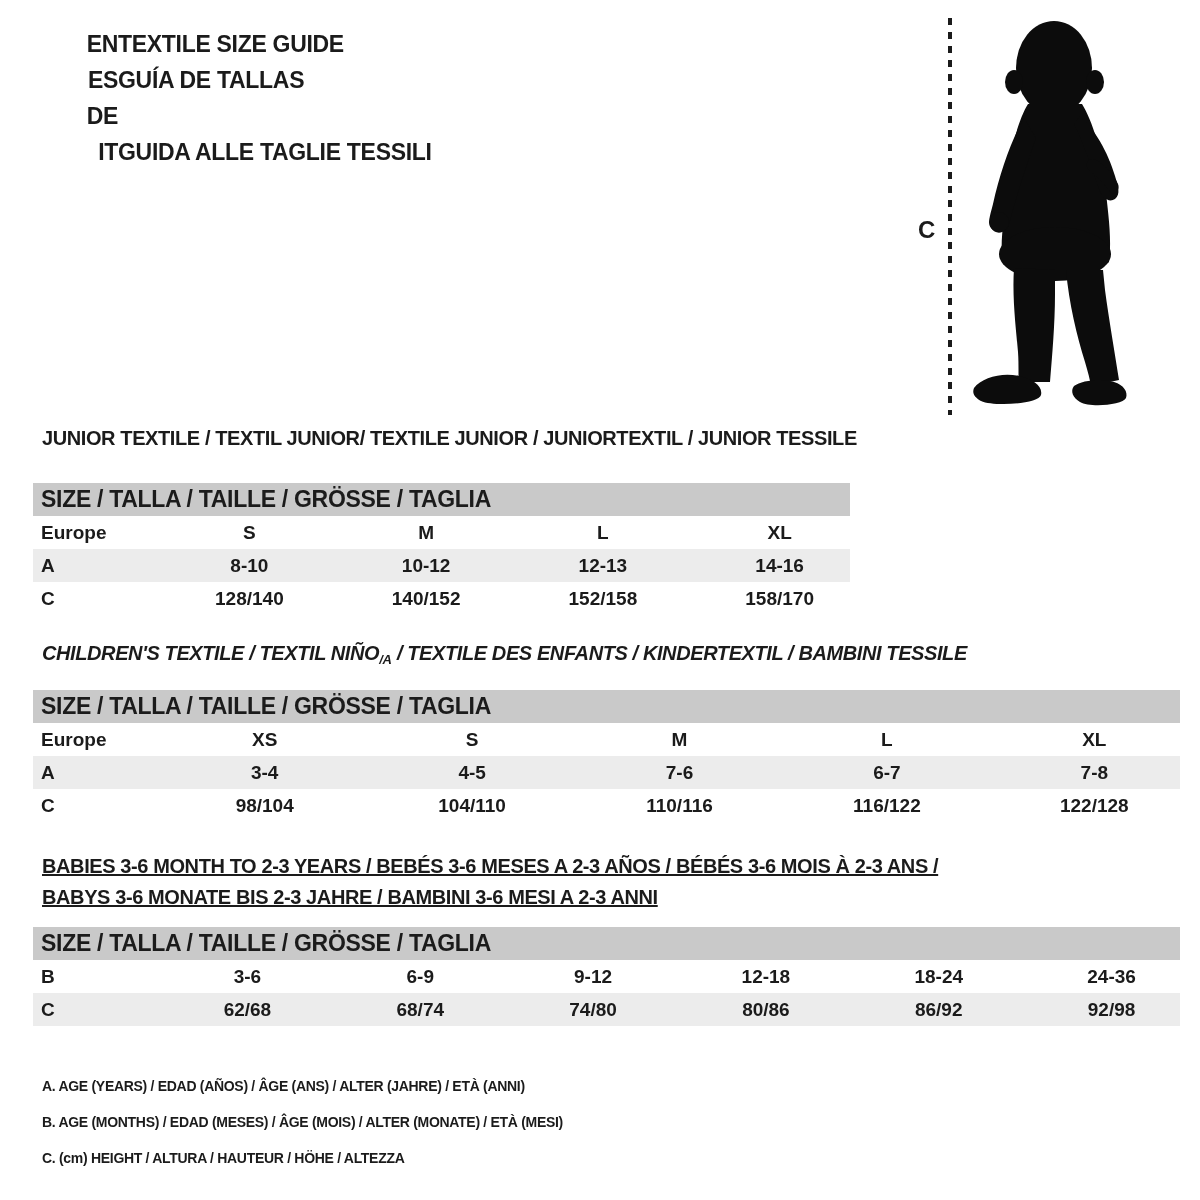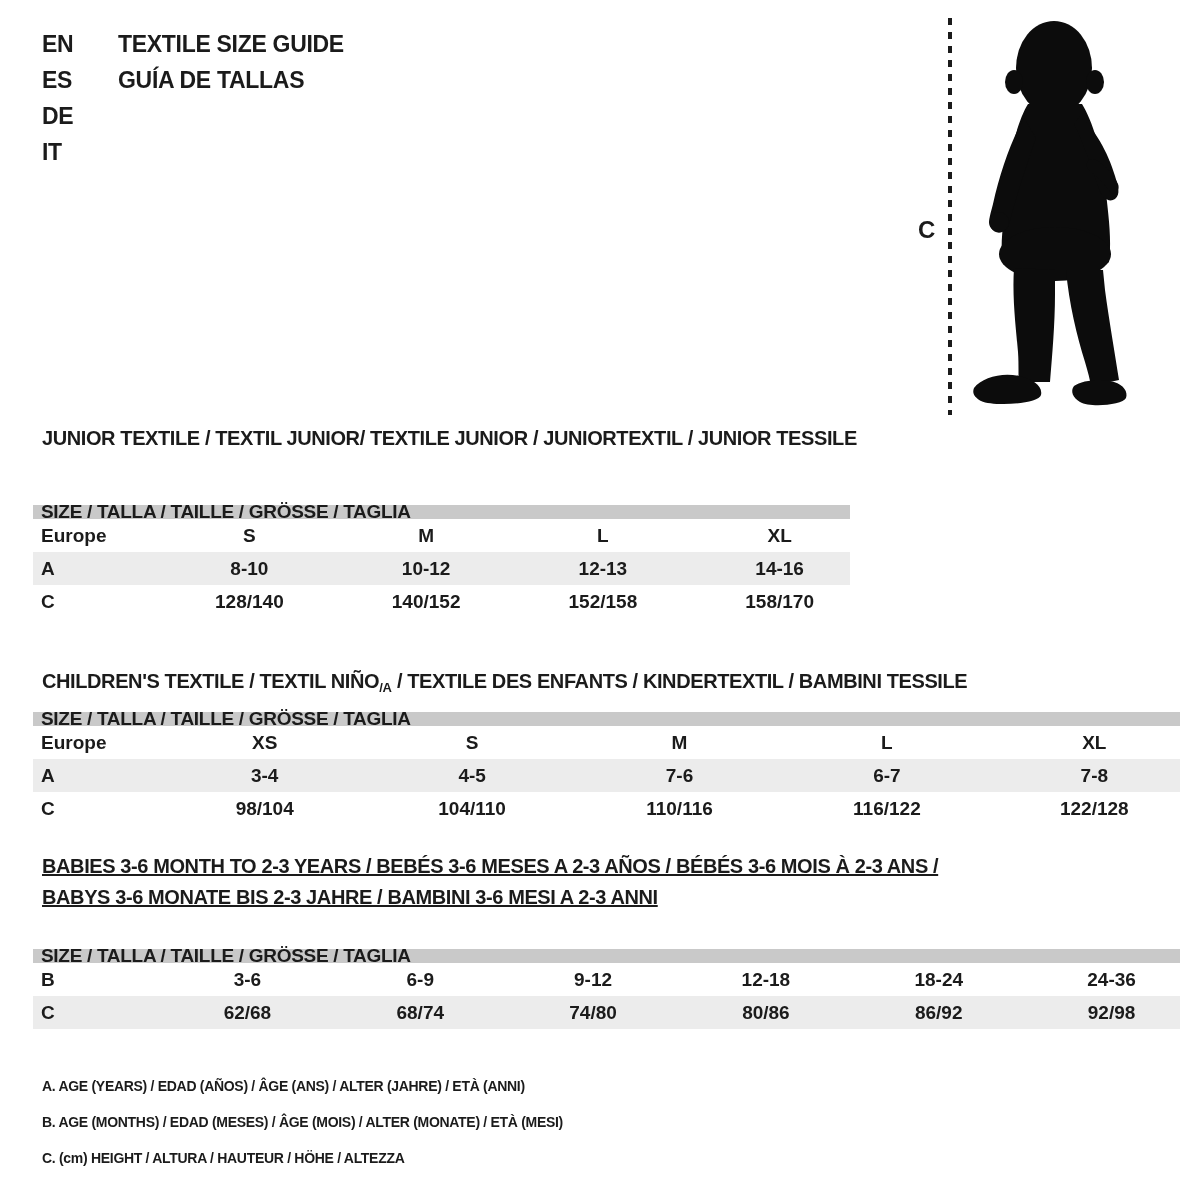--- a/index.html
+++ b/index.html
@@ -5,47 +5,47 @@
   html, body { margin:0; padding:0; }
   body {
     width:1200px; height:1200px; background:#ffffff;
     font-family:"Liberation Sans", sans-serif;
     font-weight:bold; color:#1b1b1b;
     -webkit-font-smoothing:antialiased;
   }
   .page { position:relative; width:1200px; height:1200px; overflow:hidden; background:#ffffff; }
 
   
-  .lang-header { position:absolute; left:42px; top:26px; }
+  .lang-header { position:absolute; left:42px; top:26px;text-align:right; }
   .lang-row { display:flex; height:36px; align-items:center; font-size:23px; letter-spacing:-0.3px; white-space:nowrap; }
   .lang-code { width:76px; flex:0 0 76px; }
 
   
   .measure-line {
     position:absolute; left:948px; top:18px; width:4px; height:397px;
     background:repeating-linear-gradient(to bottom, #1b1b1b 0 7px, transparent 7px 14px);
   }
   .measure-label { position:absolute; left:918px; top:216px; font-size:24px; }
   .silhouette { position:absolute; left:962px; top:16px; width:178px; height:400px; }
 
   
   .tbl-title { position:absolute; left:42px; font-size:20px; letter-spacing:-0.4px; white-space:nowrap; line-height:21px; }
   #junior-title   { top:428px; }
-  #children-title { top:671px; }
+  #children-title { top:643px;font-style:italic; }
   #babies-title   { top:851px; line-height:31px;text-decoration:underline; }
   .title-sub { font-size:13px; vertical-align:-4px; letter-spacing:-0.2px; }
 
   
   .size-table { position:absolute; }
   #table-junior   { left:33px; top:483px; width:817px;  }
   #table-children { left:33px; top:690px; width:1147px; }
   #table-babies   { left:33px; top:927px; width:1147px; }
   .size-bar {
-    height:14px; background:#c9c9c9; display:flex; align-items:center;
-    padding-left:8px; box-sizing:border-box; font-size:19px; letter-spacing:-0.3px;margin-top:22px;
+    height:33px; background:#c9c9c9; display:flex; align-items:center;
+    padding-left:8px; box-sizing:border-box; font-size:23px; letter-spacing:-0.3px;
   }
   .t-row { display:flex; align-items:center; height:33px; font-size:19px;gap:36px; }
   .t-row.alt { background:#ececec; }
   .t-label { flex:0 0 110px; width:110px; padding-left:8px; box-sizing:border-box; }
   .t-cell { flex:1 1 0; text-align:center; }
 
   
   .legend { position:absolute; left:42px; top:1068px; }
   .legend-line { height:36px; display:flex; align-items:center; font-size:14px; letter-spacing:-0.3px; white-space:nowrap; }
 </style>
@@ -61,20 +61,21 @@
     </div>
     <div class="lang-row">
       <span class="lang-code">ES</span>
       <span class="lang-title">GUÍA DE TALLAS</span>
     </div>
     <div class="lang-row">
       <span class="lang-code">DE</span>
     </div>
     <div class="lang-row">
       <span class="lang-code">IT</span>
+      <span class="lang-title">GUIDA ALLE TAGLIE TESSILI</span>
     </div>
   </div>
 
   <div class="measure-line"></div>
   <span class="measure-label">C</span>
   <svg class="silhouette" viewBox="0 0 178 400" xmlns="http://www.w3.org/2000/svg" aria-hidden="true">
     <g fill="#0c0c0c">
       <ellipse cx="92" cy="52" rx="38" ry="47"></ellipse>
       <ellipse cx="52" cy="66" rx="9" ry="12"></ellipse>
       <ellipse cx="133" cy="66" rx="9" ry="12"></ellipse>

